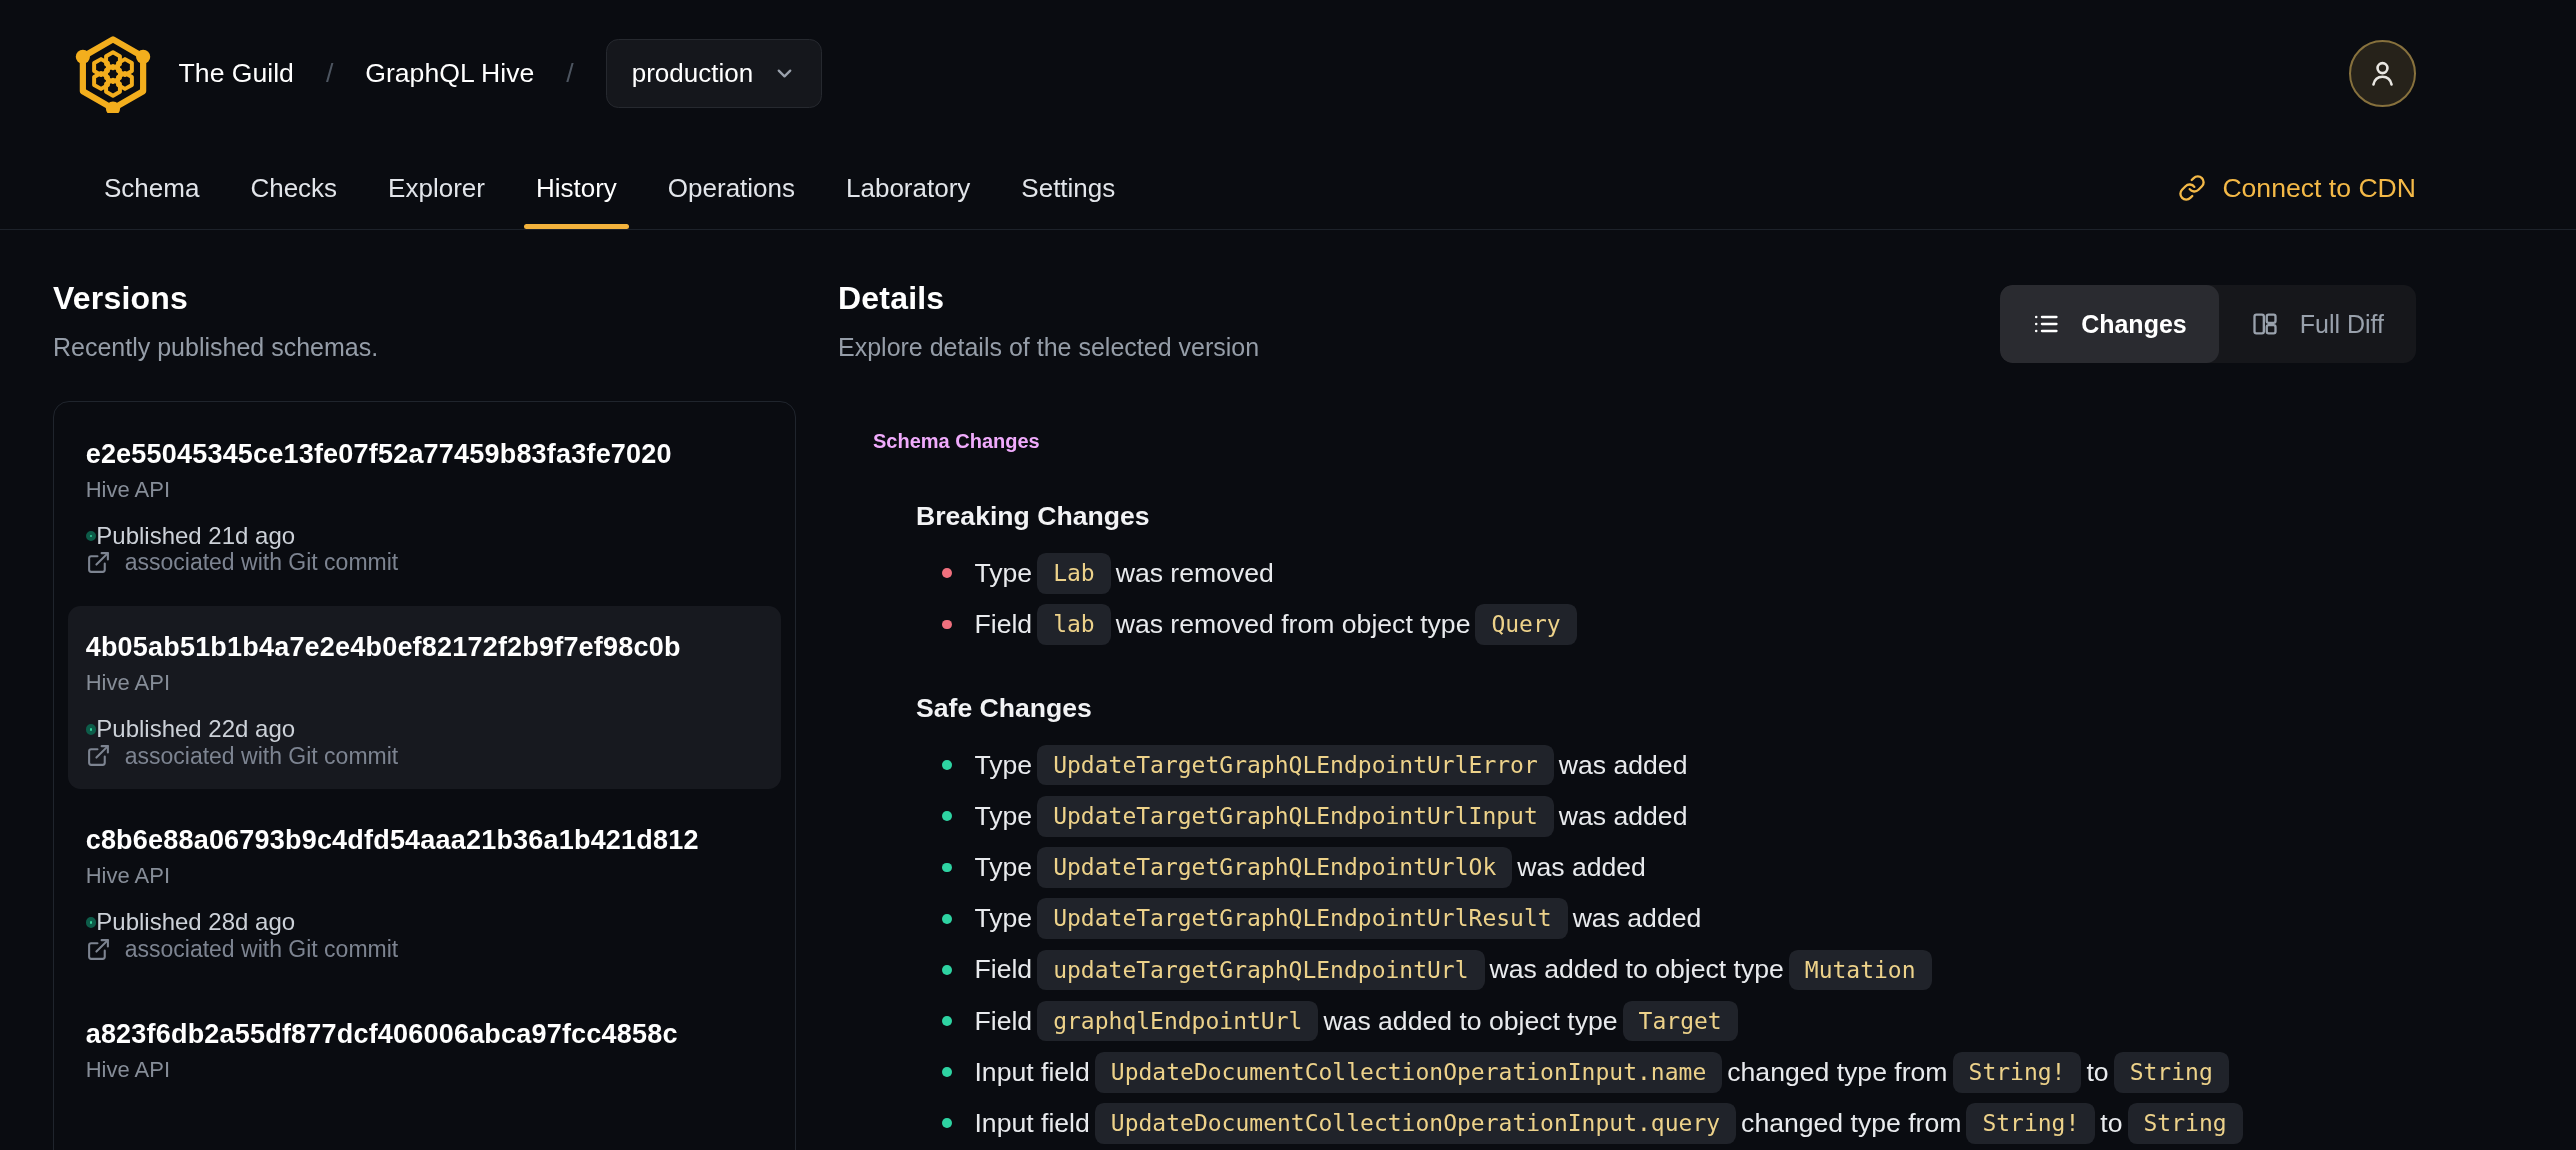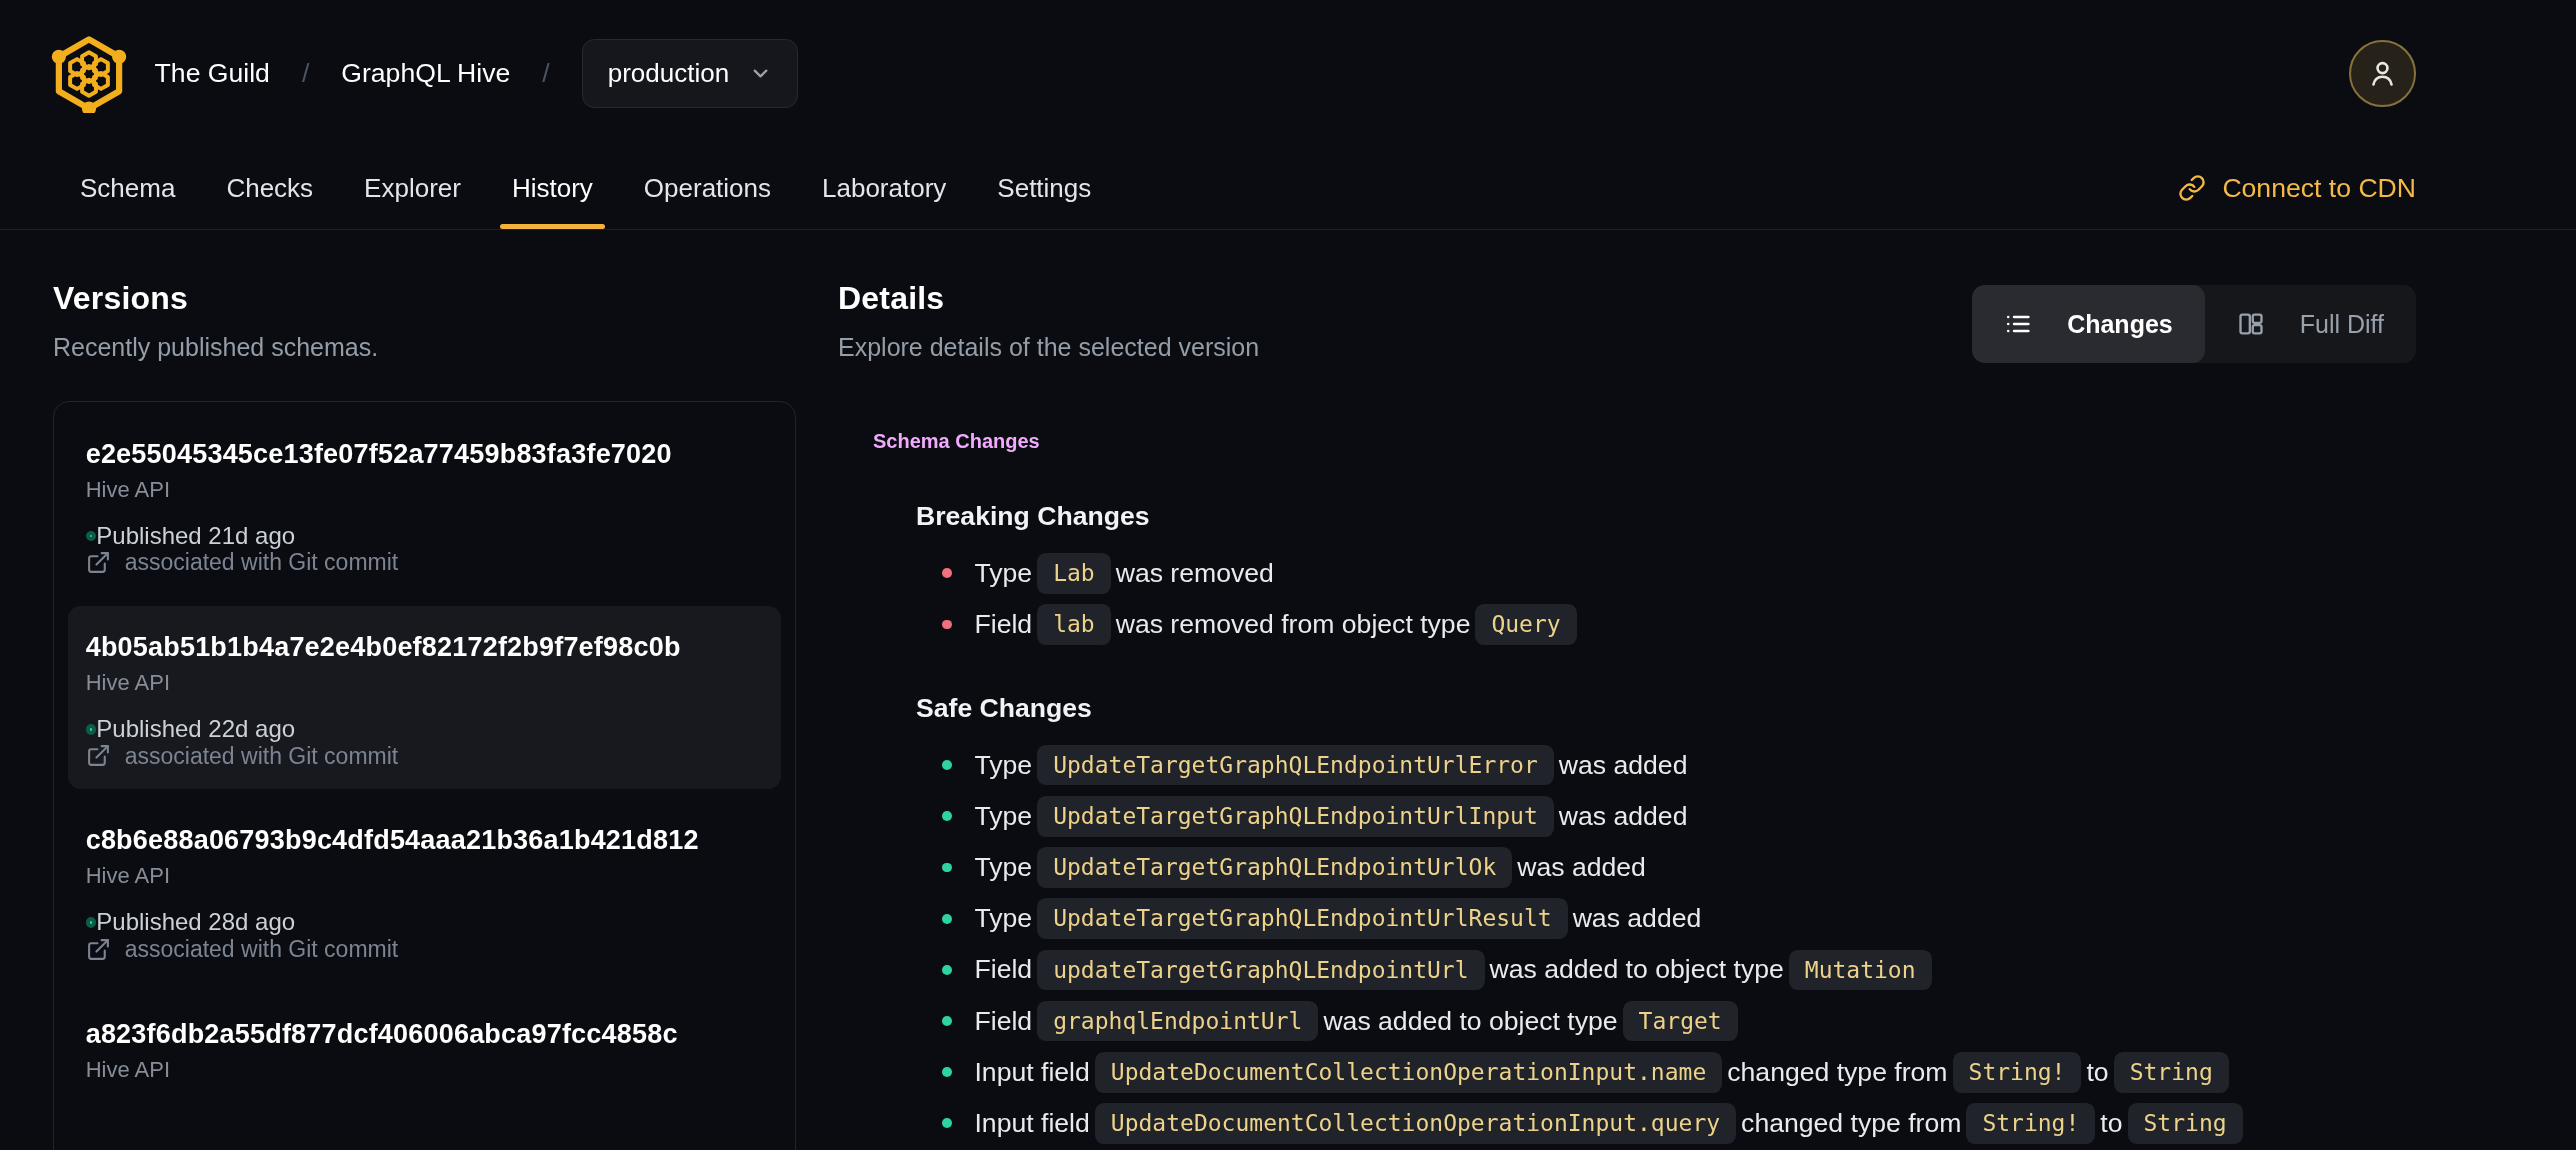--- a/index.html
+++ b/index.html
@@ -5,21 +5,21 @@
   * { margin:0; padding:0; box-sizing:border-box; }
   html,body { width:2576px; height:1151px; overflow:hidden; }
   body {
     background:#0a0c11;
     color:#edeef0;
     font-family:"Liberation Sans", sans-serif;
   }
   svg { display:block; }
 
   
-  .header { border-bottom:1.8px solid #1d222a; }
+  .header { border-bottom:1.8px solid #1d222a;padding-left:24px; }
   .header-top { display:flex; align-items:center; height:147px; padding:0 160px 0 50px; }
   .logo { width:78px; height:78px; flex:0 0 auto; cursor:pointer; }
   .breadcrumb { display:flex; align-items:center; gap:32px; margin-left:26.6px; font-size:26.6px; }
   .crumb { color:#ffffff; font-weight:500; text-decoration:none; cursor:pointer; }
   .crumb-sep { color:#4d5560; font-size:26.6px; font-weight:300; }
   .target-select {
     display:flex; align-items:center; gap:19.5px;
     background:#15171c; border:1.8px solid #26292f; border-radius:12.4px;
     padding:17.7px 25px; font-size:26px; color:#fff; cursor:pointer;
     font-family:"Liberation Sans", sans-serif;
@@ -67,21 +67,21 @@
   .pub-dot { width:10.6px; height:10.6px; border-radius:50%; background:#34d39b; border:4.4px solid #0d5c49; flex:0 0 auto; }
   .v-git { display:flex; align-items:center; gap:14px; font-size:23px; color:#7d8491; line-height:26.6px; cursor:pointer; text-decoration:none; }
 
   
   .details-header { display:flex; justify-content:space-between; align-items:flex-start; }
   .toggle-group {
     display:flex; align-items:stretch; background:#16171b; border-radius:12.4px;
     margin-top:55px; height:78px; overflow:hidden;
   }
   .toggle-btn {
-    display:flex; align-items:center; gap:35px; padding:0 32px;
+    display:flex; align-items:center; gap:21px; padding:0 32px;
     font-size:25px; color:#99a1ac; background:transparent; border:none; cursor:pointer;
     font-family:"Liberation Sans", sans-serif;
   }
   .toggle-btn.active { background:#2a2b30; border-radius:12.4px; color:#ffffff; font-weight:600; }
 
   .schema-changes { margin:67px 0 0 35px; }
   .schema-changes-title { font-size:20px; font-weight:700; color:#f0abfc; }
   .group-title { font-size:26.6px; font-weight:700; color:#f2f3f5; margin:48px 0 0 43px; }
   .change-list { list-style:none; margin:21px 0 0 69px; }
   .change-row { display:flex; align-items:center; column-gap:5px; margin-bottom:10.6px; min-height:39px; font-size:26.6px; color:#e8eaed; }

